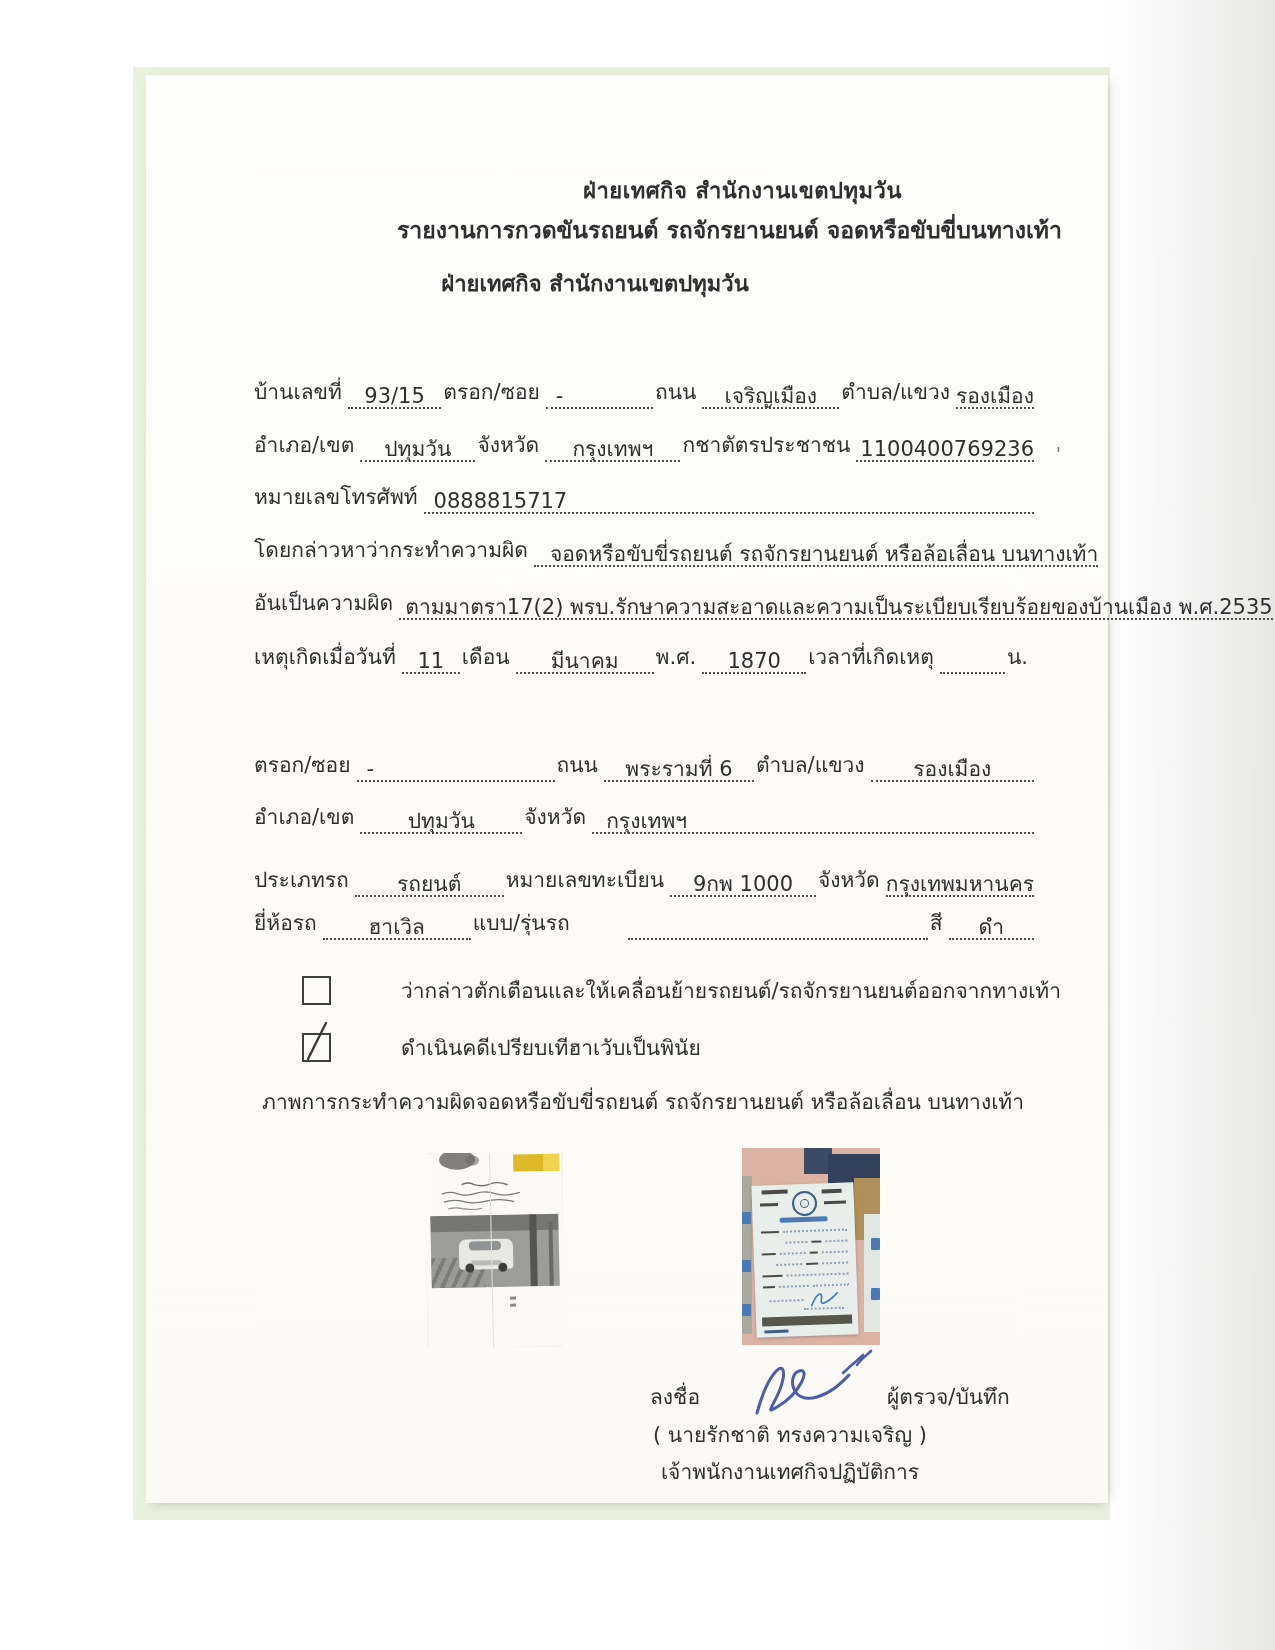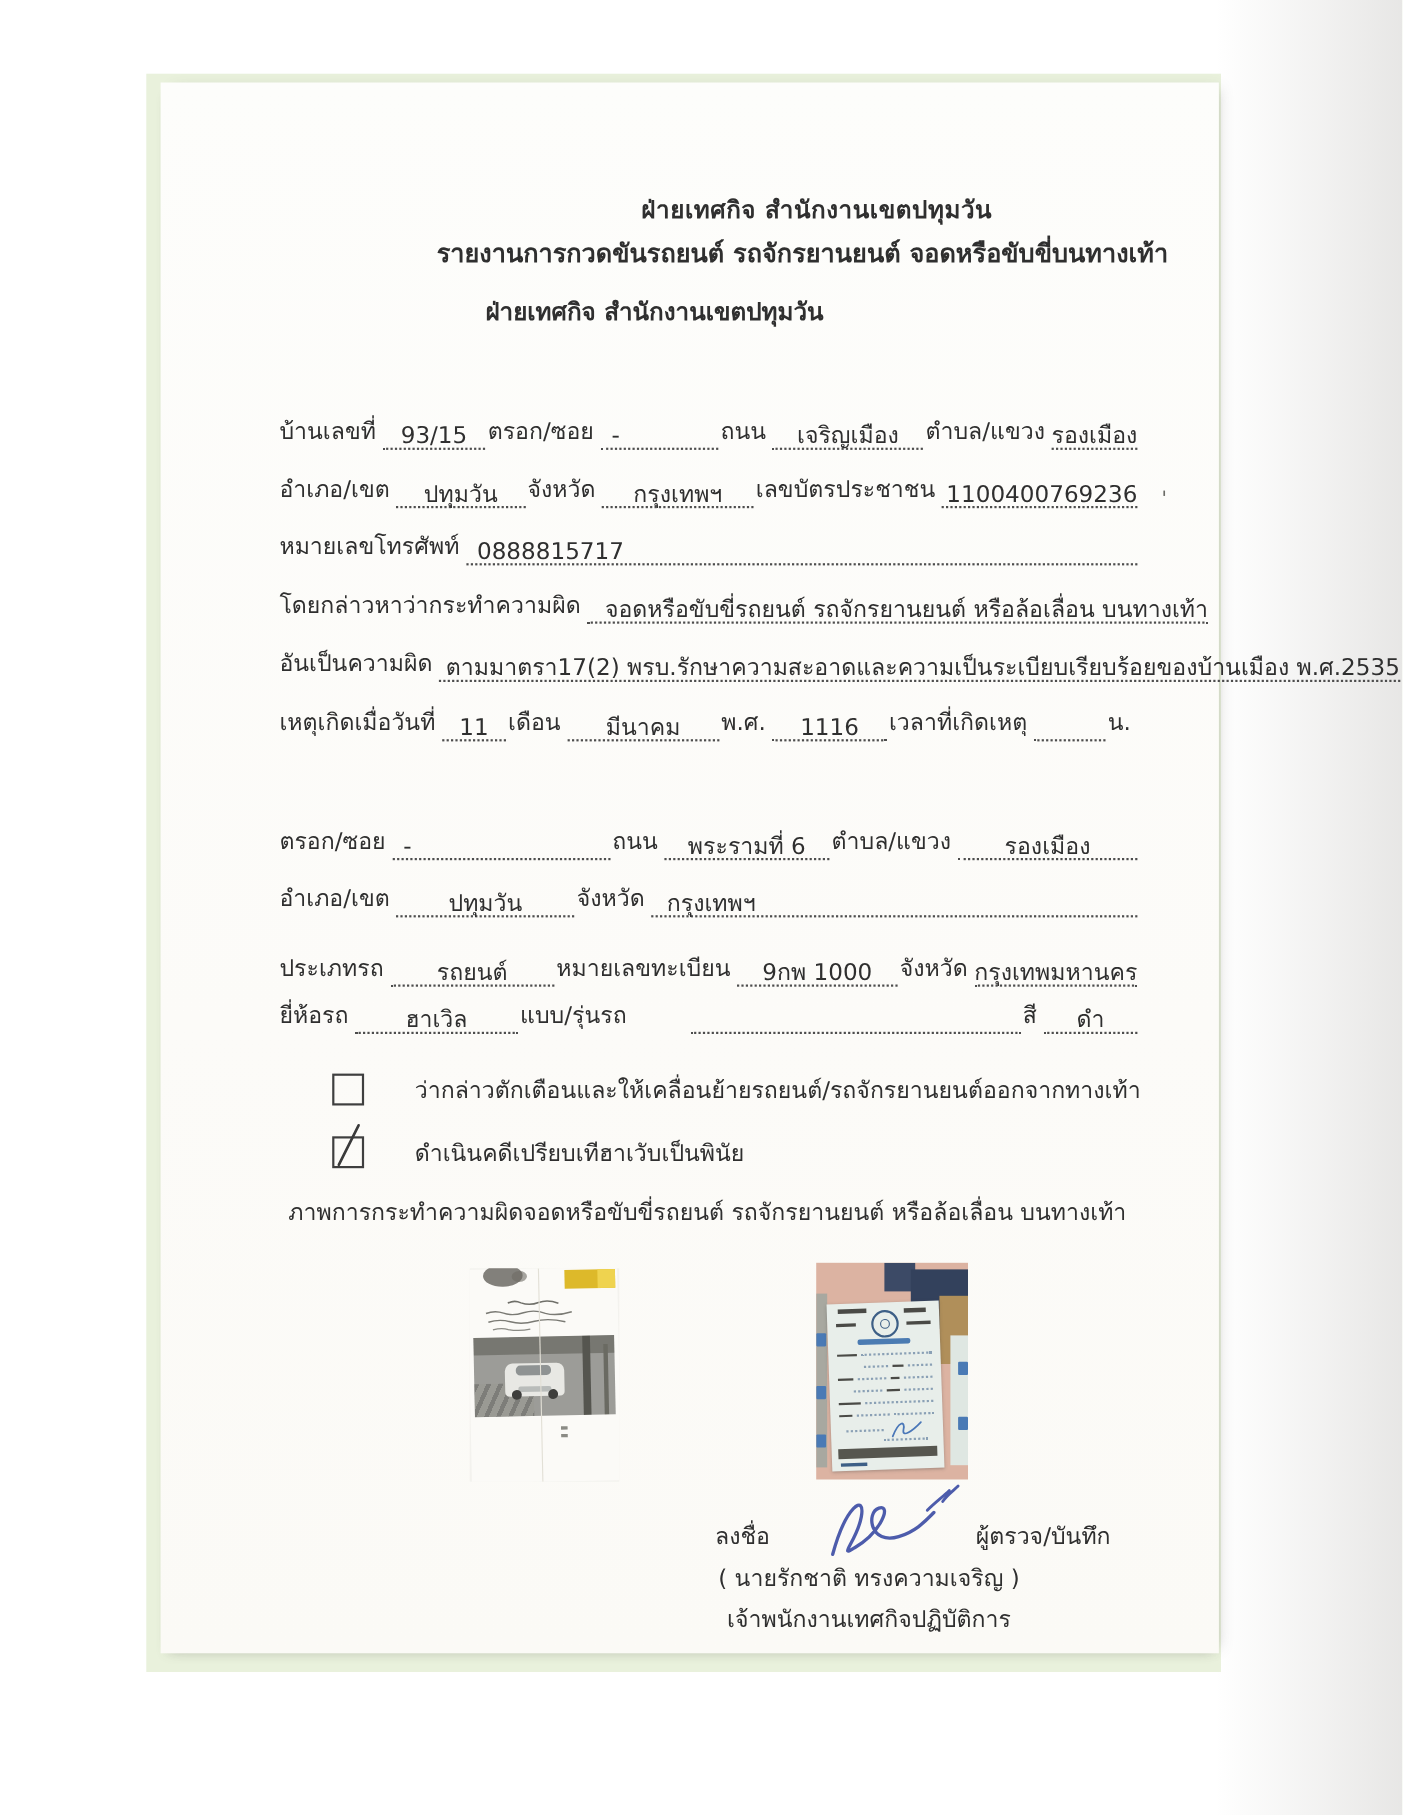--- a/index.html
+++ b/index.html
@@ -19,21 +19,21 @@
   .row{position:absolute;left:106px;width:782px;display:flex;align-items:flex-end;
        font-size:21px;white-space:nowrap;height:34px;}
   .lbl{padding:0 6px 1px 2px;}
   .fill{border-bottom:2px dotted #4d4d4d;display:flex;justify-content:center;align-items:flex-end;height:31px;}
   .fill .v{font-style:normal;line-height:25px;transform:translateY(2px);}
   .grow{flex:1 1 auto;}
   .fill.left{justify-content:flex-start;}
   .spacer{display:inline-block;}
   .stray{position:absolute;left:910px;top:368px;font-size:18px;color:#6b6b66;}
   
-  .cbrow{position:absolute;left:156px;display:flex;align-items:center;gap:46px;font-size:21px;height:34px;}
+  .cbrow{position:absolute;left:156px;display:flex;align-items:center;gap:70px;font-size:21px;height:34px;}
   .cbox{width:25px;height:25px;border:2px solid #3f3f3f;position:relative;flex:0 0 auto;background:transparent;}
   .cbox svg{display:none;position:absolute;left:-3px;top:-16px;}
   .cbrow.checked .cbox svg{display:block;}
   .caption{position:absolute;left:106px;top:1010px;width:782px;text-align:center;font-size:21px;}
   
   .photo{position:absolute;overflow:hidden;}
   .photo-left{left:281px;top:1078px;width:136px;height:194px;background:#f3f2ee;}
   .lp-doc{position:absolute;inset:0;background:#fbfaf7;transform:rotate(-1.2deg);}
   .lp-smudge{position:absolute;left:14px;top:-4px;width:36px;height:20px;background:#5a5752;border-radius:50%;opacity:.75;}
   .lp-smudge2{position:absolute;left:40px;top:2px;width:14px;height:10px;background:#6e6a64;border-radius:50%;opacity:.6;}
@@ -116,21 +116,21 @@
 
     <div class="row" style="top:353px">
       <span class="lbl">อำเภอ/เขต</span>
       <span class="fill" style="width:160px">
           <span class="v">ปทุมวัน</span>
         </span>
       <span class="lbl">จังหวัด</span>
       <span class="fill" style="width:188px">
           <span class="v">กรุงเทพฯ</span>
         </span>
-      <span class="lbl">เลขบัตรประชาชน</span>
+      <span class="lbl">กชาตัตรประชาชน</span>
       <span class="fill left grow" style="padding-left:4px">
           <span class="v">1100400769236</span>
         </span>
     </div>
 
     <div class="row" style="top:405px">
       <span class="lbl">หมายเลขโทรศัพท์</span>
       <span class="fill left grow" style="padding-left:10px">
           <span class="v">0888815717</span>
         </span>
@@ -154,21 +154,21 @@
       <span class="lbl">เหตุเกิดเมื่อวันที่</span>
       <span class="fill" style="width:58px">
           <span class="v">11</span>
         </span>
       <span class="lbl">เดือน</span>
       <span class="fill" style="width:138px">
           <span class="v">มีนาคม</span>
         </span>
       <span class="lbl">พ.ศ.</span>
       <span class="fill" style="width:104px">
-          <span class="v">1116</span>
+          <span class="v">1870</span>
         </span>
       <span class="lbl">เวลาที่เกิดเหตุ</span>
       <span class="fill grow">
           <span class="v"></span>
         </span>
       <span class="lbl">น.</span>
     </div>
 
 
     <div class="row" style="top:673px">

